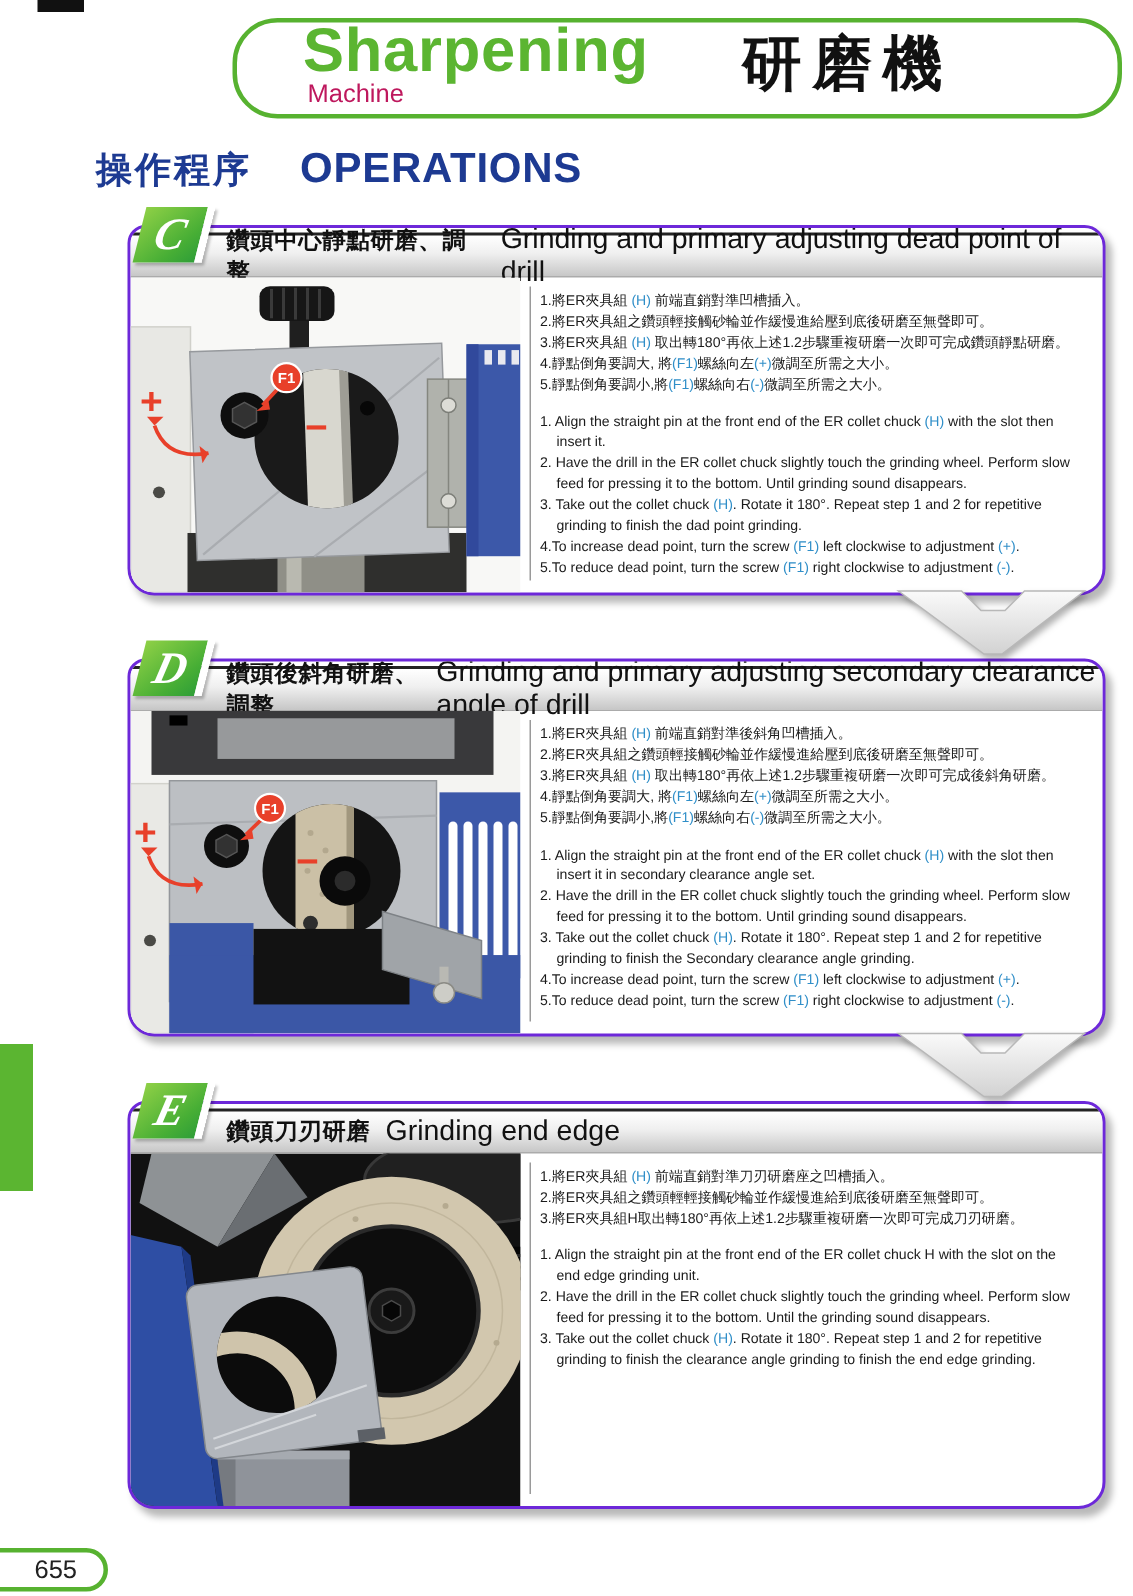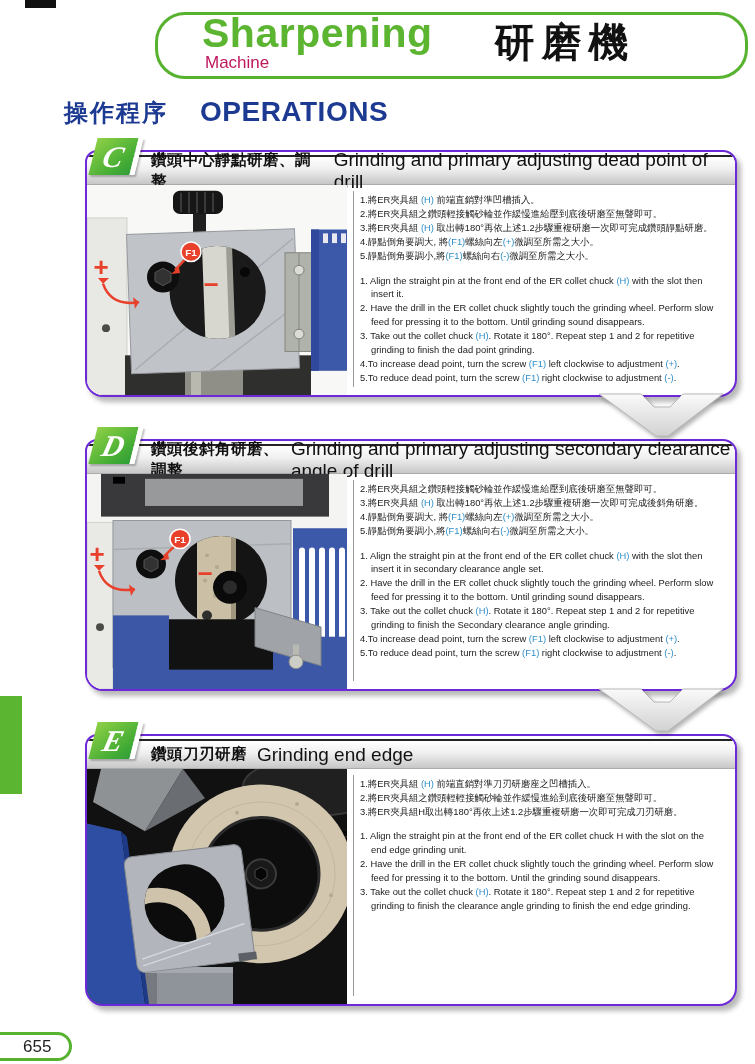--- a/index.html
+++ b/index.html
@@ -218,20 +218,21 @@
         <text x="10" y="92" font-size="26" fill="#e8402a" text-anchor="middle">+</text>
         <text x="118" y="112" font-size="26" fill="#e8402a" text-anchor="middle">−</text>
         <path d="M12,100 Q20,124 48,119" stroke="#e8402a" stroke-width="2.5" fill="none"></path>
         <polygon points="12,100 7,94 18,94" fill="#e8402a"></polygon>
         <polygon points="48,119 44,126 42,114" fill="#e8402a"></polygon>
       </svg>
     </div>
     <div class="vline"></div>
     <div class="txt">
       <div class="steps steps-zh">
+          <div class="step">1.將ER夾具組 <span class="accent">(H)</span> 前端直銷對準後斜角凹槽插入。</div>
           <div class="step">2.將ER夾具組之鑽頭輕接觸砂輪並作緩慢進給壓到底後研磨至無聲即可。</div>
           <div class="step">3.將ER夾具組 <span class="accent">(H)</span> 取出轉180°再依上述1.2步驟重複研磨一次即可完成後斜角研磨。</div>
           <div class="step">4.靜點倒角要調大, 將<span class="accent">(F1)</span>螺絲向左<span class="accent">(+)</span>微調至所需之大小。</div>
           <div class="step">5.靜點倒角要調小,將<span class="accent">(F1)</span>螺絲向右<span class="accent">(-)</span>微調至所需之大小。</div>
         </div>
       <div class="steps steps-en">
           <div class="step">1. Align the straight pin at the front end of the ER collet chuck <span class="accent">(H)</span> with the slot then insert it in secondary clearance angle set.</div>
           <div class="step">2. Have the drill in the ER collet chuck slightly touch the grinding wheel. Perform slow feed for pressing it to the bottom. Until grinding sound disappears.</div>
           <div class="step">3. Take out the collet chuck <span class="accent">(H)</span>. Rotate it 180°. Repeat step 1 and 2 for repetitive grinding to finish the Secondary clearance angle grinding.</div>
           <div class="step">4.To increase dead point, turn the screw <span class="accent">(F1)</span> left clockwise to adjustment <span class="accent">(+)</span>.</div>

